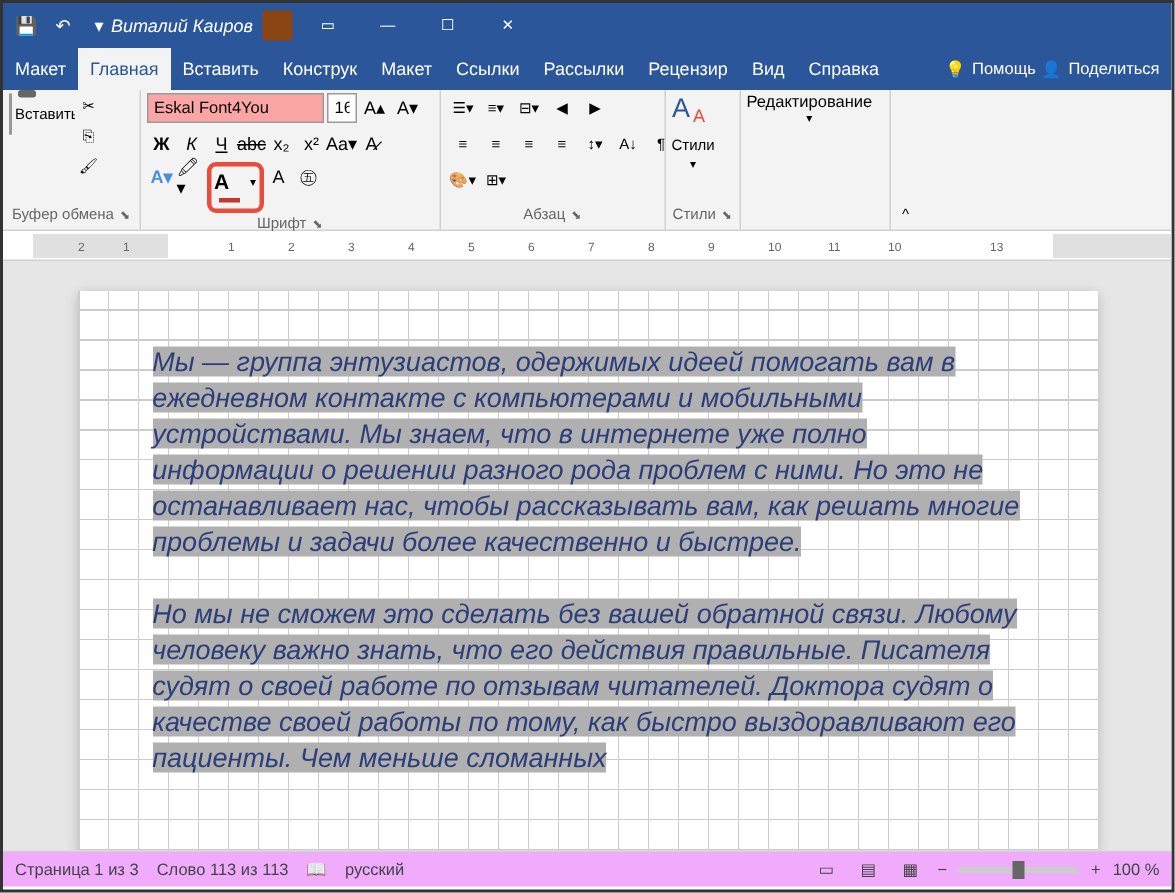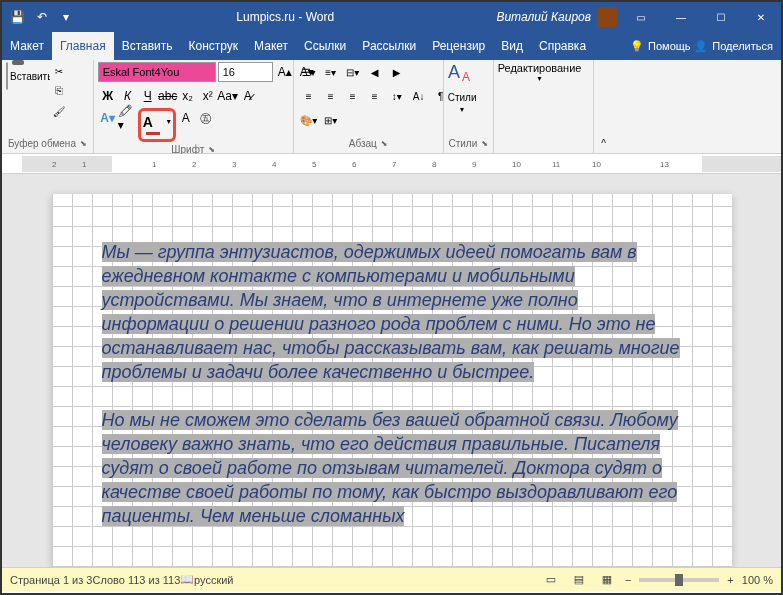--- a/index.html
+++ b/index.html
@@ -27,22 +27,22 @@
     .dialog-launcher { font-size: 8px; }
     
     .paste-btn { width: 42px; display: flex; flex-direction: row; align-items: center; gap: 2px; font-size: 10px; }
     .paste-icon { width: 24px; height: 28px; background: #fff; border: 1px solid #999; border-radius: 2px; position: relative; }
     .paste-icon::before { content: ''; position: absolute; top: -3px; left: 5px; width: 12px; height: 5px; background: #666; border-radius: 2px; }
     .clip-side { display: flex; flex-direction: column; gap: 2px; }
     .small-btn { width: 18px; height: 18px; display: flex; align-items: center; justify-content: center; font-size: 10px; background: #f3f3f3; }
     
     .font-group { width: 200px; }
     .font-row { display: flex; gap: 2px; margin-bottom: 2px; }
-    .font-select { width: 118px; height: 20px; font-size: 11px; border: 1px solid #999; background: #ec4899; padding: 0 4px; }
-    .size-select { width: 55px; height: 20px; font-size: 11px; border: 1px solid #999; background: #fff; padding: 0 4px; }
+    .font-select { width: 118px; height: 20px; font-size: 11px; border: 1px solid #999; background: #fca5a5; padding: 0 4px; }
+    .size-select { width: 20px; height: 20px; font-size: 11px; border: 1px solid #999; background: #fff; padding: 0 4px; }
     .font-btn { width: 20px; height: 20px; display: flex; align-items: center; justify-content: center; font-size: 12px; }
     .font-btn-row { display: flex; gap: 0px; }
     .font-color-btn { width: 28px; height: 24px; position: relative; }
     .highlight-red { border: 3px solid #e74c3c; border-radius: 6px; padding: 2px; }
     .font-color-a { font-size: 14px; font-weight: bold; }
     .color-bar { position: absolute; bottom: 2px; left: 3px; width: 14px; height: 3px; background: #c0392b; }
     
     .para-group { width: 150px; }
     .para-row { display: flex; gap: 0; margin-bottom: 2px; }
     .para-btn { width: 22px; height: 20px; display: flex; align-items: center; justify-content: center; font-size: 10px; }
@@ -56,41 +56,40 @@
     .edit-group { width: 100px; justify-content: space-between; }
     .edit-btn { font-size: 11px; display: flex; flex-direction: column; align-items: center; }
     
     .ribbon-collapse { width: 20px; display: flex; align-items: flex-end; justify-content: center; padding-bottom: 4px; font-size: 10px; }
     
     .ruler-area { height: 20px; background: #fff; border-bottom: 1px solid #d0d0d0; position: relative; overflow: hidden; }
     .ruler { height: 16px; background: linear-gradient(to right, #e0e0e0 0, #e0e0e0 90px, #fff 90px, #fff 680px, #e0e0e0 680px); position: absolute; left: 20px; right: 0; top: 2px; font-size: 8px; display: flex; align-items: center; }
     .ruler-tick { position: absolute; font-size: 8px; color: #666; }
     
     .doc-area { height: 393px; background: #e6e6e6; overflow: auto; position: relative; display: flex; justify-content: center; padding-top: 20px; }
-    .page { width: 680px; background: #fff; box-shadow: 0 2px 8px rgba(0,0,0,0.2); padding: 46px 50px; }
+    .page { width: 680px; background: #fff; box-shadow: 0 2px 8px rgba(0,0,0,0.2); padding: 35px 50px; }
     .doc-text { font-family: 'Brush Script MT', cursive; font-size: 18px; line-height: 24px; color: #2c3e7a; font-style: italic; }
     .grid-bg { background-image: repeating-linear-gradient(0deg, #ccc 0, #ccc 1px, transparent 1px, transparent 20px), repeating-linear-gradient(90deg, #ccc 0, #ccc 1px, transparent 1px, transparent 20px); }
     .selected { background: #b0b0b0; display: inline; }
     
-    .status-bar { height: 24px; background: #fef9c3; border-top: 1px solid #d0d0d0; display: flex; align-items: center; font-size: 11px; padding: 0 8px; color: #444; }
+    .status-bar { height: 24px; background: #f0abfc; border-top: 1px solid #d0d0d0; display: flex; align-items: center; font-size: 11px; padding: 0 8px; gap: 12px; color: #444; }
     .status-right { margin-left: auto; display: flex; align-items: center; gap: 8px; }
     .view-btn { width: 20px; height: 16px; display: flex; align-items: center; justify-content: center; }
     .zoom-slider { width: 80px; height: 4px; background: #ccc; position: relative; }
     .zoom-thumb { width: 8px; height: 12px; background: #666; position: absolute; left: 36px; top: -4px; }
   </style>
 </head>
 <body>
 
 <div class="title-bar">
   <div class="title-bar-left">
     <span class="qat-btn">💾</span>
     <span class="qat-btn">↶</span>
     <span class="qat-btn">▾</span>
   </div>
-  <div class="title-text">Lumpics.ru - Word</div>
   <div class="title-user">
     <span>Виталий Каиров</span>
     <div class="avatar"></div>
   </div>
   <div class="win-controls">
     <div class="win-btn">▭</div>
     <div class="win-btn">—</div>
     <div class="win-btn">☐</div>
     <div class="win-btn">✕</div>
   </div>

